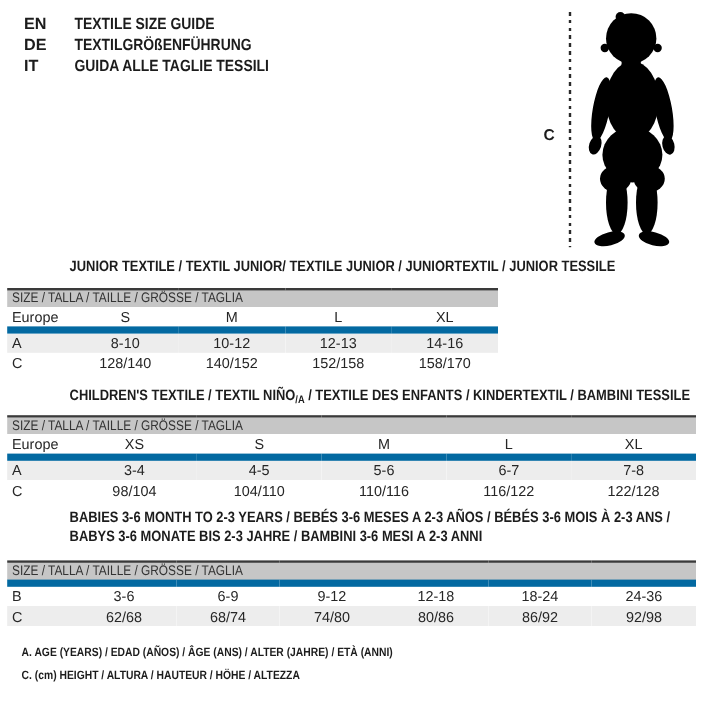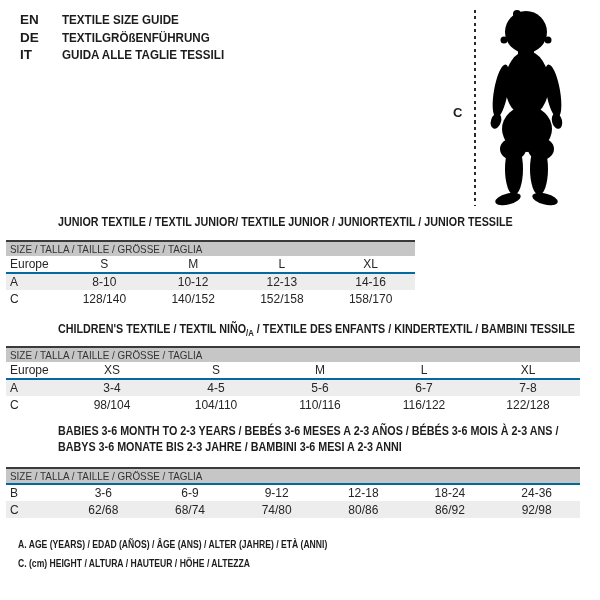--- a/index.html
+++ b/index.html
@@ -27,21 +27,21 @@
   .t-sub { font-size:9px; vertical-align:-3px; }
 
   
   table.size { border-collapse:collapse; table-layout:fixed; position:absolute; left:6px;
     border-top:2px solid #3a3a3a; }
   .t1 { width:409px; top:240px; }
   .t2 { width:574px; top:346px; }
   .t3 { width:574px; top:467px; }
   td { font-size:12px; padding:0 2px; text-align:center; height:16px; color:#262626; overflow:hidden; }
   tr.bar td { background:#c6c6c6; text-align:left; padding:0 0 0 4px; height:14px; font-size:11.5px; color:#333333; }
-  tr.rule td { border-bottom:2px solid #0369a1;margin-left:26px; }
+  tr.rule td { border-bottom:6px solid #0369a1;margin-left:26px; }
   tr.shade td { background:#ededed; }
   td.lbl { text-align:left; padding-left:4px; }
   tr.last td { height:17px; }
   col.lc { width:54px; }
 
   
   .legend { left:18px; top:536px; font-weight:bold; font-size:10px; line-height:18.5px; }
 </style>
 </head>
 <body>

